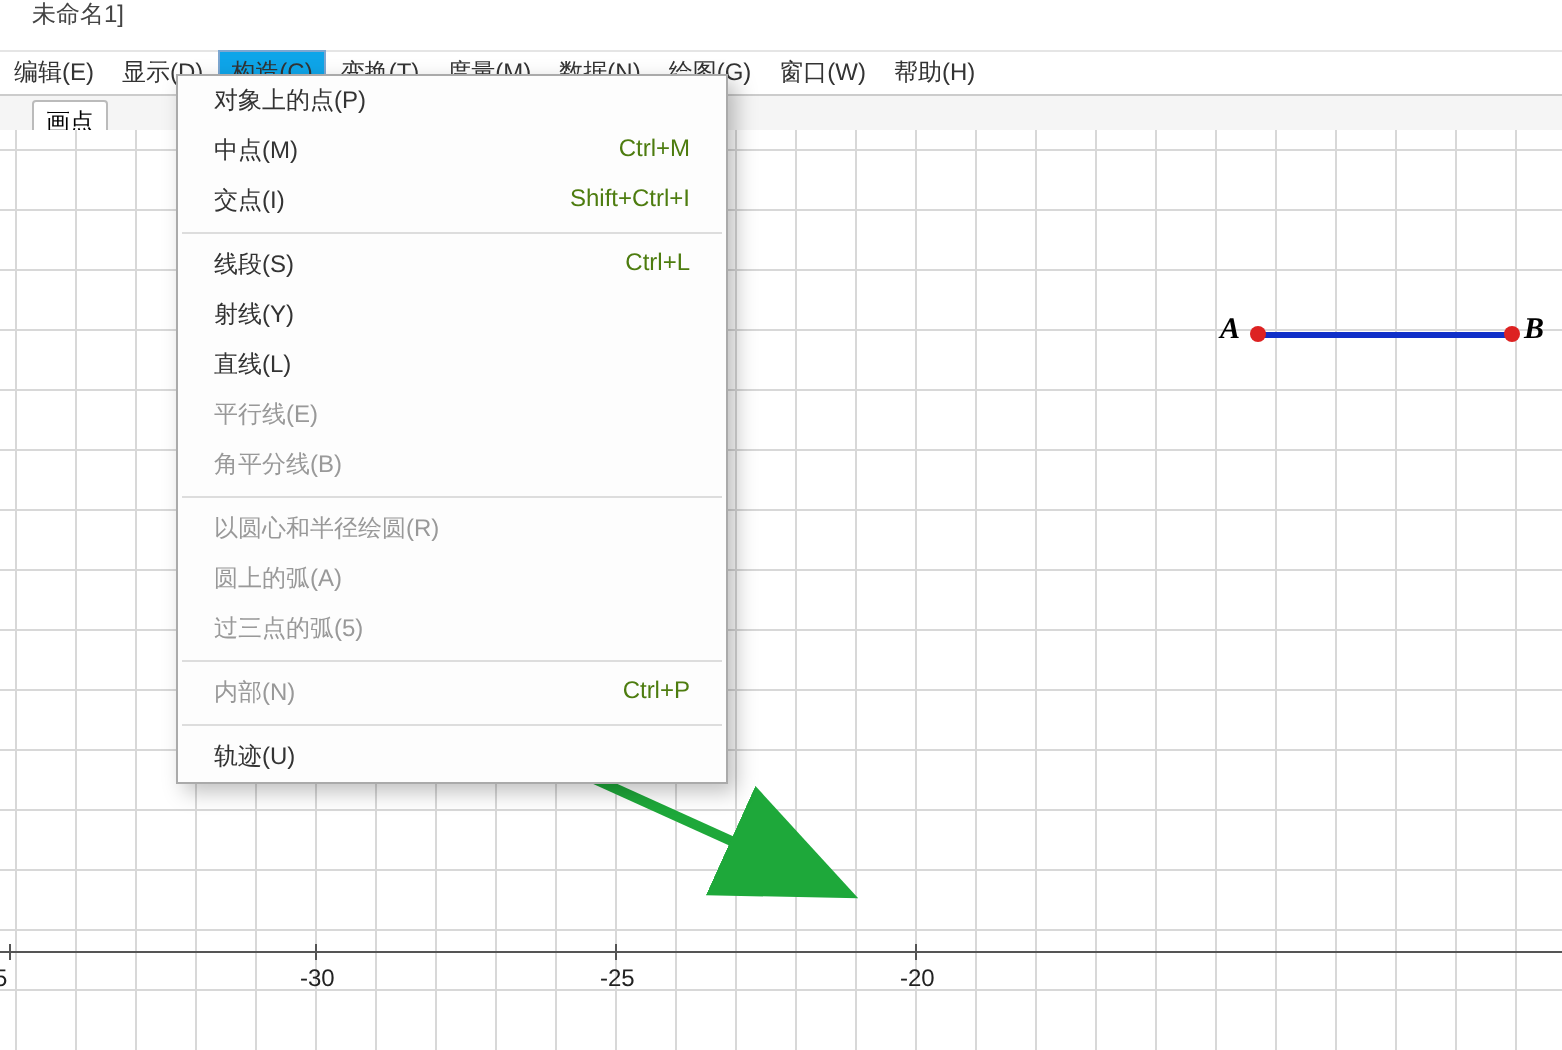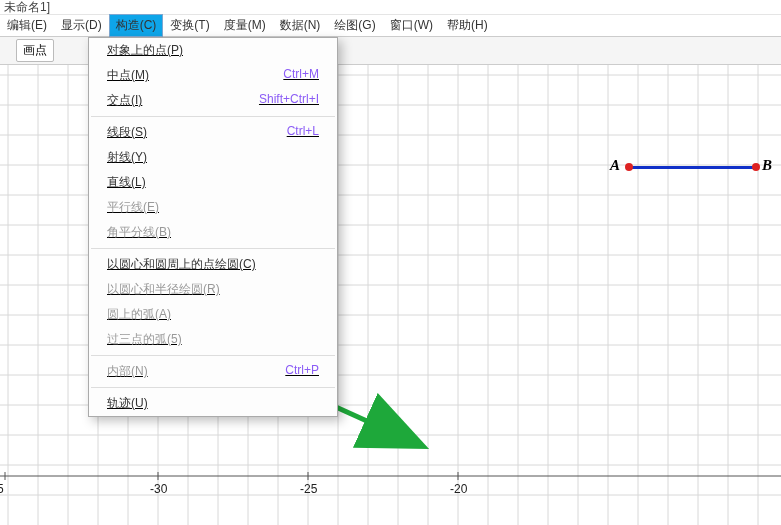--- a/index.html
+++ b/index.html
@@ -1,42 +1,42 @@
 <!DOCTYPE html>
 <html><head>
 <meta charset="utf-8">
 <style>
 * { margin: 0; padding: 0; box-sizing: border-box; font-family: "Microsoft YaHei", "SimSun", sans-serif; }
 body { width: 781px; height: 525px; background: #fff; overflow: hidden; position: relative; }
 
-.titlebar { height: 15px; background: #fff; font-size: 12px; padding-left: 4px; line-height: 15px; color: #444; border-bottom: 1px solid #e5e5e5; }
+.titlebar { height: 26px; background: #fff; font-size: 12px; padding-left: 16px; line-height: 15px; color: #444; border-bottom: 1px solid #e5e5e5; }
 
 .menubar { height: 22px; background: #fff; border-bottom: 1px solid #ccc; display: flex; align-items: center; font-size: 12px; }
 .menu-item { padding: 3px 7px; cursor: default; color: #333; }
 .menu-item.open { background: #0ea5e9; border: 1px solid #7da7d1; padding: 2px 6px; }
 
 .toolbar { height: 28px; background: #f5f5f5; border-bottom: 1px solid #ccc; display: flex; align-items: center; }
 .tool-btn { margin-left: 16px; padding: 2px 6px; font-size: 12px; background: #fff; border: 1px solid #bbb; border-radius: 2px; }
 
 .canvas { position: absolute; left: 0; top: 65px; right: 0; bottom: 0; background: #fff; }
 
 .grid { position: absolute; inset: 0; }
 .grid line.maj { stroke: #d8d8d8; stroke-width: 1; }
 .grid line.axis { stroke: #555; stroke-width: 1; }
 .grid text { font-size: 12px; fill: #222; }
 
 .pointA, .pointB { position: absolute; width: 8px; height: 8px; border-radius: 50%; background: #d22; transform: translate(-50%,-50%); }
 .lblA, .lblB { position: absolute; font-family: "Times New Roman", serif; font-style: italic; font-weight: bold; font-size: 15px; }
 .seg { position: absolute; height: 3px; background: #1030c8; }
 
-.dropdown { position: absolute; left: 88px; top: 37px; width: 250px; background: #fdfdfd; border: 1px solid #aaa; box-shadow: 4px 4px 10px rgba(0,0,0,0.25); font-size: 12px; text-decoration: underline; }
+.dropdown { position: absolute; left: 88px; top: 37px; width: 276px; background: #fdfdfd; border: 1px solid #aaa; box-shadow: 4px 4px 10px rgba(0,0,0,0.25); font-size: 12px; }
 .dd-item { display: flex; justify-content: space-between; padding: 4px 18px 4px 18px; color: #333; }
 .dd-item.dis { color: #999; }
 .dd-sep { height: 1px; background: #ddd; margin: 3px 2px; }
-.dd-short { color: #8b5cf6; }
+.dd-short { color: #4d7c0f; }
 
 .arrow-svg { position: absolute; left: 0; top: 0; pointer-events: none; }
 </style>
 </head>
 <body>
 
 <div class="titlebar">
   <span>未命名1]</span>
 </div>
 
@@ -158,24 +158,20 @@
     </div>
     <div class="dd-item dis">
       <span>平行线(E)</span>
       <span class="dd-short"></span>
     </div>
     <div class="dd-item dis">
       <span>角平分线(B)</span>
       <span class="dd-short"></span>
     </div>
     <div class="dd-sep"></div>
-    <div class="dd-item">
-      <span>以圆心和圆周上的点绘圆(C)</span>
-      <span class="dd-short"></span>
-    </div>
     <div class="dd-item dis">
       <span>以圆心和半径绘圆(R)</span>
       <span class="dd-short"></span>
     </div>
     <div class="dd-item dis">
       <span>圆上的弧(A)</span>
       <span class="dd-short"></span>
     </div>
     <div class="dd-item dis">
       <span>过三点的弧(5)</span>

